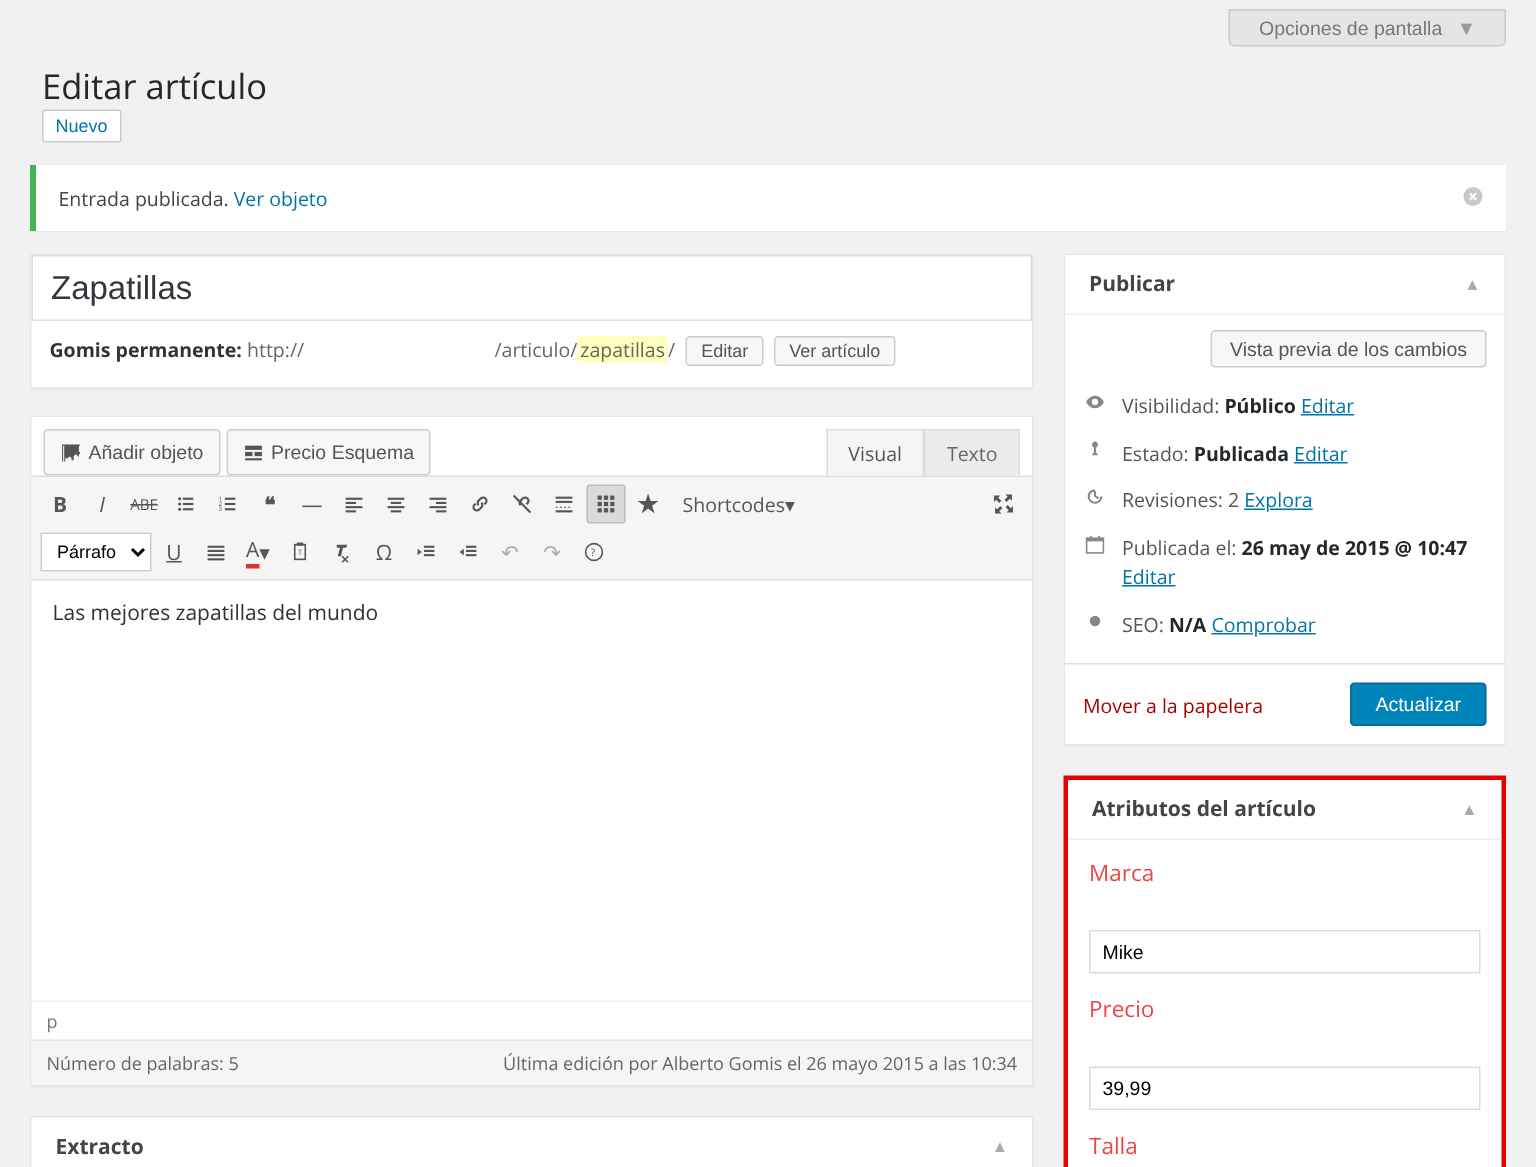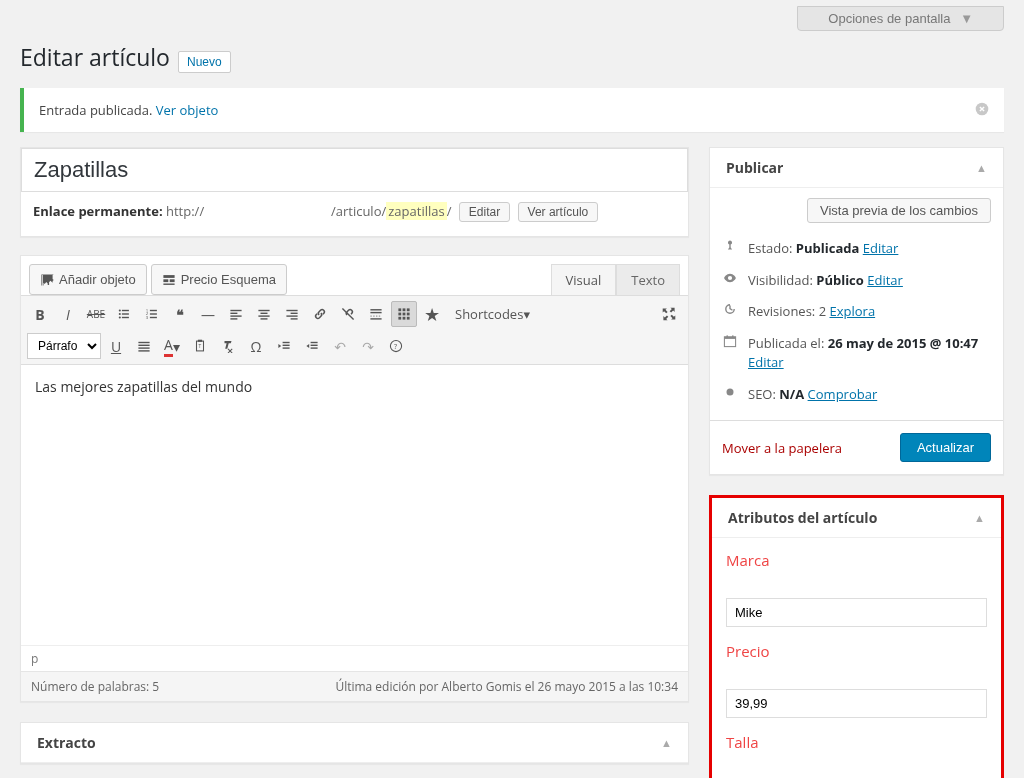--- a/index.html
+++ b/index.html
@@ -13,28 +13,28 @@
     }
     .top-bar {
       display: flex;
       justify-content: flex-end;
       padding: 6px 20px 0 0;
     }
     .screen-options-btn {
       background: #e5e5e5;
       border: 1px solid #ccc;
       color: #777;
-      padding: 4px 30px;
+      padding: 4px 19px;
       font-size: 13px;
       cursor: pointer;
       border-radius: 0 0 4px 4px;
     }
     .screen-options-btn .arrow { margin-left: 6px; color:#999; }
     .wrap { padding: 0 20px 20px 20px; }
-    .header { display: flex; align-items: baseline; margin: 10px 0 15px 0; }
+    .header { display: flex; align-items: baseline; margin: 10px 0 15px 0; flex-direction: column; }
     .header h1 { font-size: 23px; font-weight: 400; color: #23282d; }
     .add-new {
       margin-left: 8px; border:1px solid #ccc; color:#0073aa;
       padding:3px 8px; font-size:12px; cursor:pointer; border-radius:2px;
       background:#fff;
     }
     .notice {
       background: #fff; border-left: 4px solid #46b450; padding: 11px 15px;
       margin-bottom: 15px; display:flex; justify-content:space-between; align-items:center;
       box-shadow: 0 1px 1px rgba(0,0,0,0.04);
@@ -131,21 +131,21 @@
         </svg>
     </span>
   </div>
 
   <div class="cols">
 
     <div class="col-main">
       <div class="postbox" style="margin-bottom:0;">
         <input type="text" class="title-input" value="Zapatillas" style="">
         <div class="permalink-row">
-          <span class="label-strong">Enlace permanente:</span>
+          <span class="label-strong">Gomis permanente:</span>
           <span>http://</span>
           <span style="display:inline-block; width:120px;"></span>
           <span>/articulo/</span><span class="slug">zapatillas</span><span>/</span>
           <button class="small-btn">Editar</button>
           <button class="small-btn">Ver artículo</button>
         </div>
       </div>
 
       <div class="editor-wrap">
         <div class="editor-topbar">
@@ -355,44 +355,44 @@
           <span>Publicar</span>
           <span class="toggle-indicator">▲</span>
         </div>
         <div class="misc-section clearfix">
           <button class="preview-btn">Vista previa de los cambios</button>
         </div>
         <div class="misc-section" style="padding-top:0;">
           <div class="misc-row">
             <span class="icon">
                 <svg viewBox="0 0 20 20">
+                  <path d="M10 4C5 4 1.7 9 1.7 10S5 16 10 16s8.3-5 8.3-6S15 4 10 4zm0 9a3 3 0 110-6 3 3 0 010 6z"></path>
+                </svg>
+              </span>
+            <div>
+              <span>Visibilidad:</span>
+              <b>Público</b>
+              <a href="#">Editar</a>
+            </div>
+          </div>
+          <div class="misc-row">
+            <span class="icon">
+                <svg viewBox="0 0 20 20">
                   <path d="M10 2a3 3 0 00-1 5.8V12l-2 3h6l-2-3V7.8A3 3 0 0010 2z"></path>
                 </svg>
               </span>
             <div>
               <span>Estado:</span>
               <b>Publicada</b>
               <a href="#">Editar</a>
             </div>
           </div>
           <div class="misc-row">
             <span class="icon">
                 <svg viewBox="0 0 20 20">
-                  <path d="M10 4C5 4 1.7 9 1.7 10S5 16 10 16s8.3-5 8.3-6S15 4 10 4zm0 9a3 3 0 110-6 3 3 0 010 6z"></path>
-                </svg>
-              </span>
-            <div>
-              <span>Visibilidad:</span>
-              <b>Público</b>
-              <a href="#">Editar</a>
-            </div>
-          </div>
-          <div class="misc-row">
-            <span class="icon">
-                <svg viewBox="0 0 20 20">
                   <path d="M10 3a7 7 0 107 7h-2a5 5 0 11-5-5V3zm1 2v4l3 2-1 1.5-4-2.5V5h2z"></path>
                 </svg>
               </span>
             <div>
               <span>Revisiones:</span>
               <span>2</span>
               <a href="#">Explora</a>
             </div>
           </div>
           <div class="misc-row">

